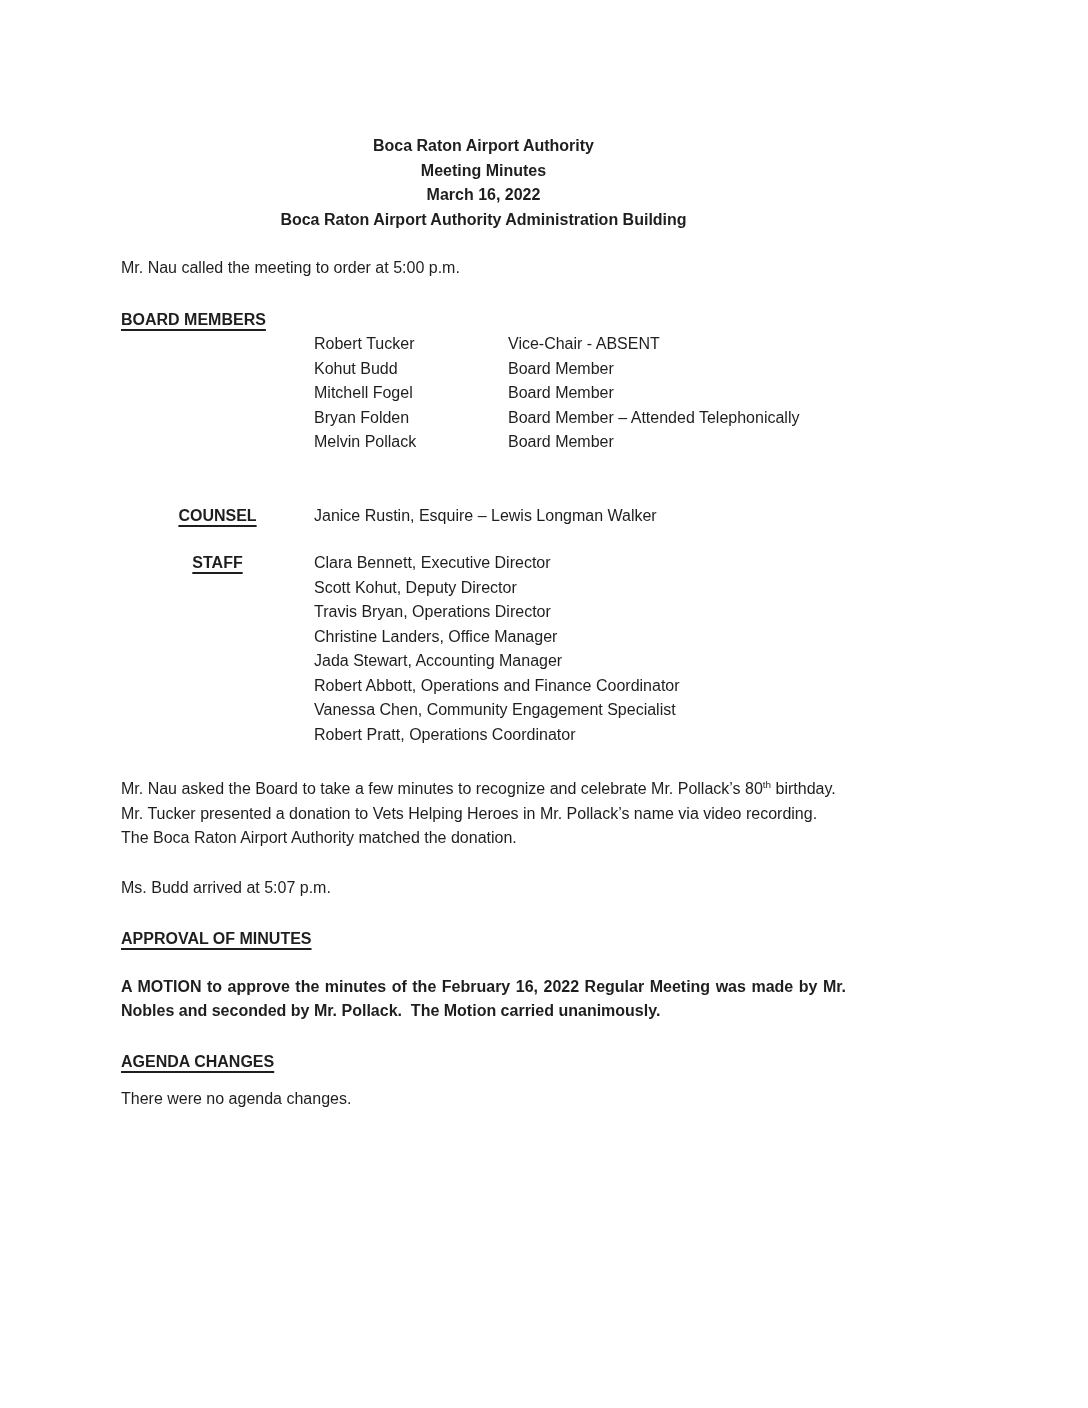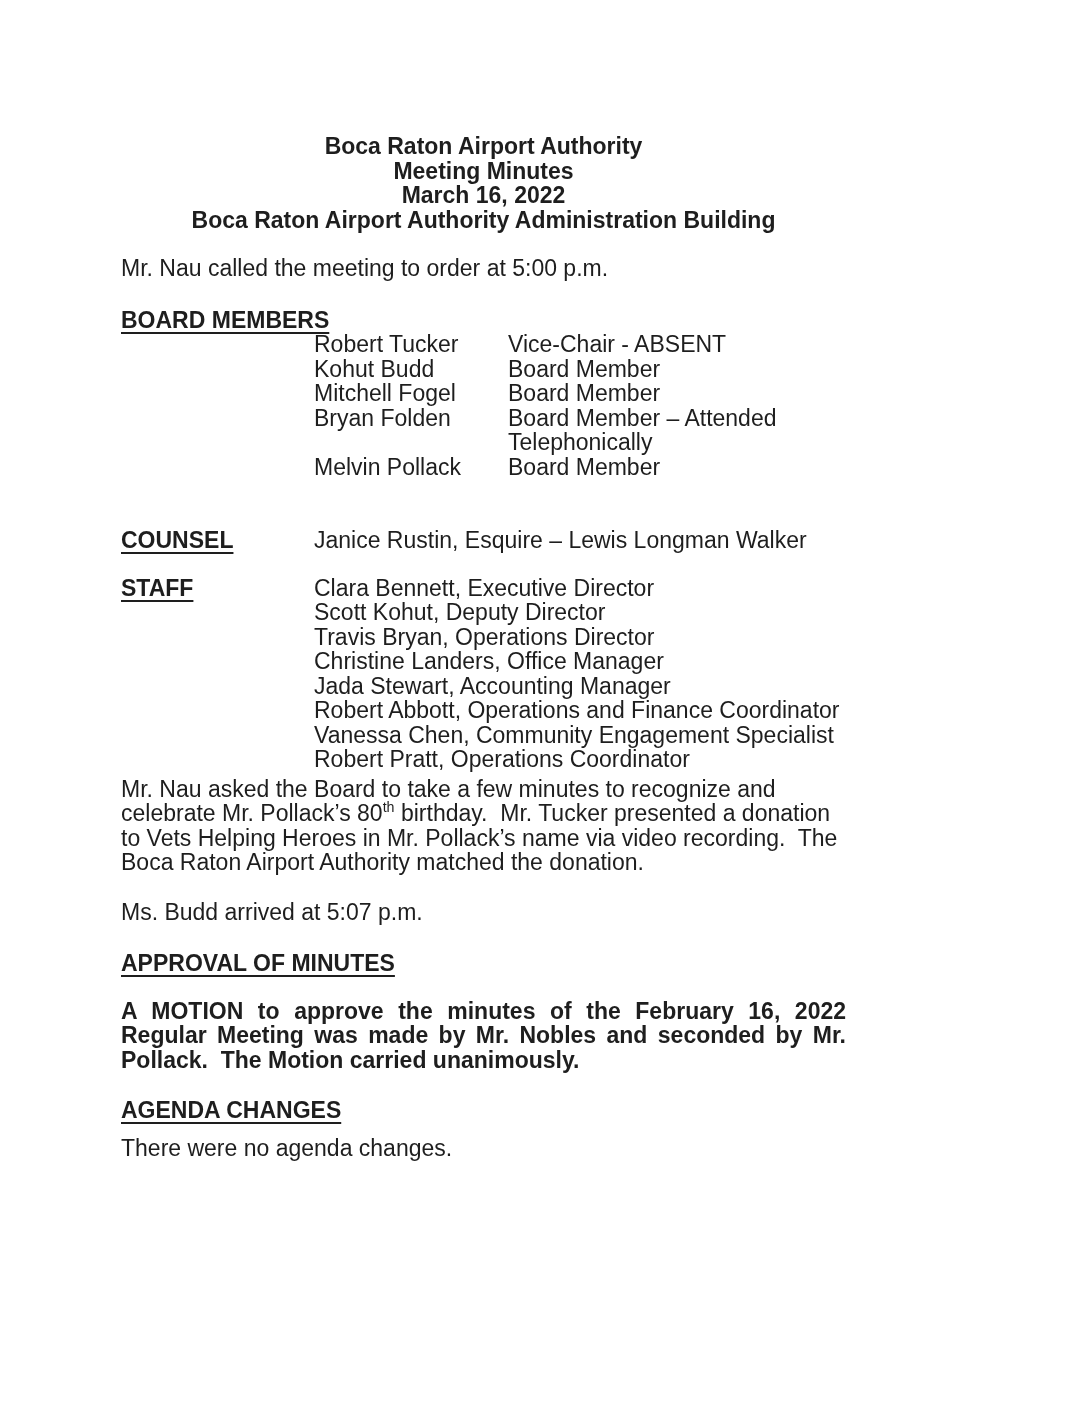--- a/index.html
+++ b/index.html
@@ -7,21 +7,21 @@
     padding: 0;
     background: #ffffff;
   }
   .page {
     position: relative;
     width: 976px;
     height: 1408px;
     background: #ffffff;
     overflow: hidden;
     font-family: "Liberation Sans", "DejaVu Sans", sans-serif;
-    font-size: 23px;
+    font-size: 16px;
     line-height: 24.5px;
     color: #1e1e1e;
   }
   .content {
     padding: 134px 130px 0 121px; 
   }
   .title-block {
     text-align: center;
     font-weight: bold;
   }
@@ -56,35 +56,36 @@
   .member-role {
     white-space: pre-wrap;
   }
   .label-row {
     display: flex;
     align-items: baseline;
   }
   .label-col {
     width: 193px;
     flex: 0 0 193px;
+    text-align: center;
   }
   .counsel-section {
     margin-top: 49px;
   }
   .staff-section {
     margin-top: 23px;
   }
   .staff-list {
     flex: 1 1 auto;
   }
   .staff-item {
     white-space: pre-wrap;
   }
   .birthday-para {
-    margin-top: 5px;
+    margin-top: 30px;
   }
   .birthday-para sup {
     font-size: 0.62em;
     vertical-align: super;
     line-height: 0;
   }
   .budd-note {
     margin-top: 25px;
   }
   .approval-heading {

